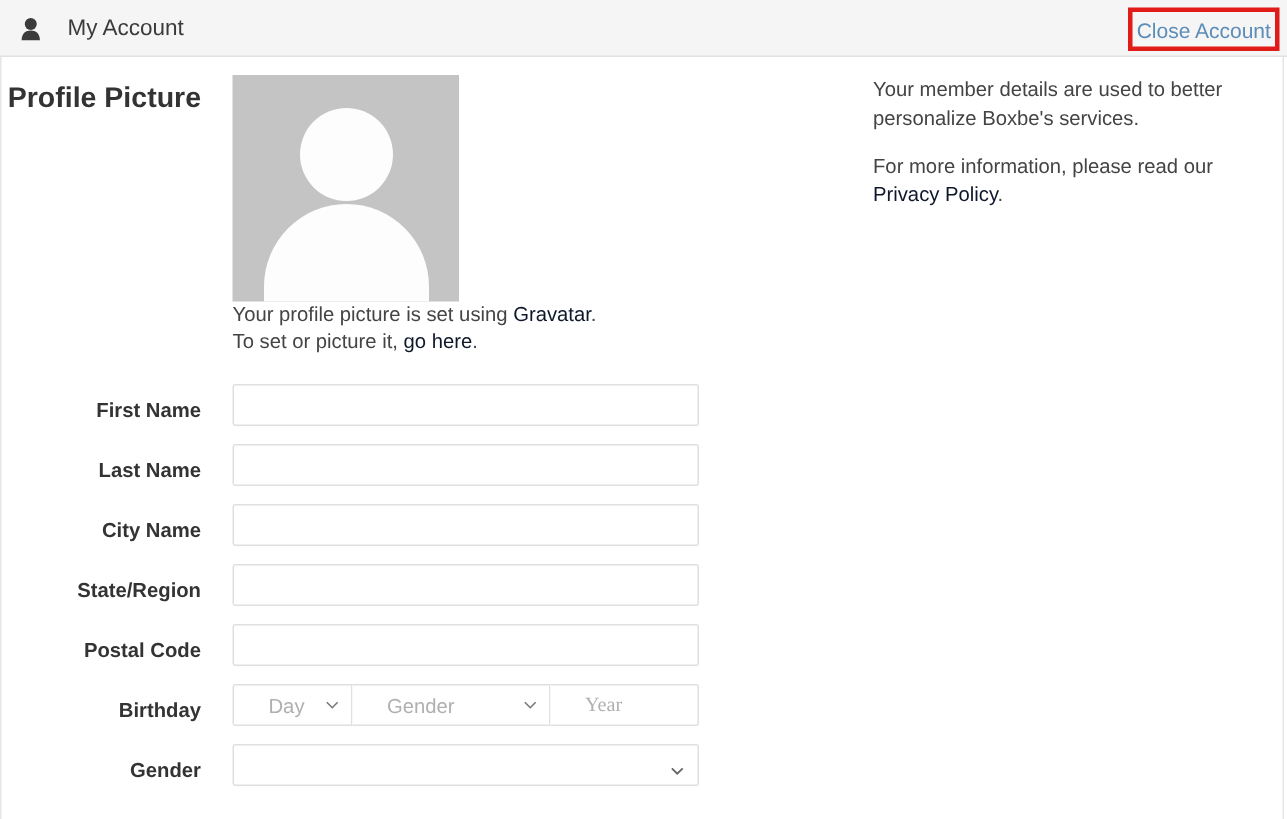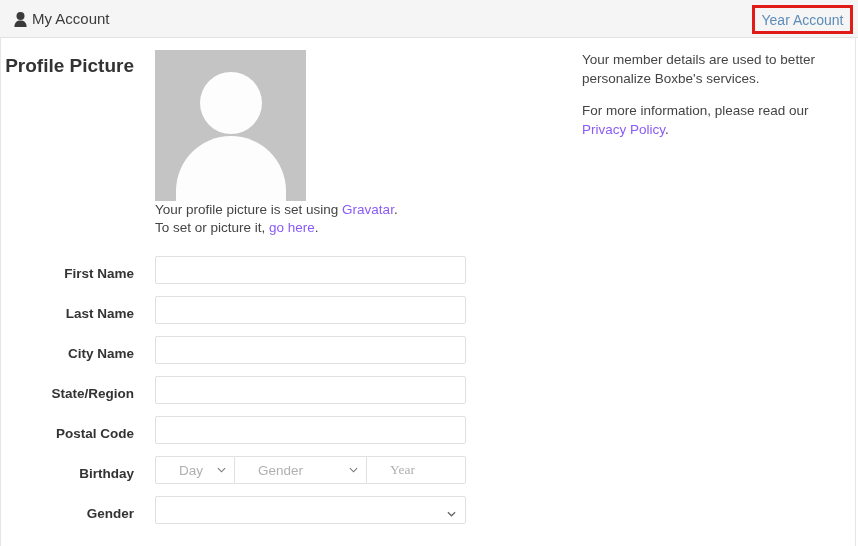--- a/index.html
+++ b/index.html
@@ -33,21 +33,21 @@
     background: #f5f5f5;
     border-bottom: 1px solid #e2e2e2;
     box-sizing: border-box;
   }
   .header-title {
     position: absolute;
     left: 14px;
     top: 9px;
     display: flex;
     align-items: center;
-    gap: 5px;
+    gap: 18px;
     font-size: 15px;
     color: #3b3b3b;
     line-height: 20px;
     white-space: nowrap;
   }
   .user-icon {
     display: block;
     width: 13px;
     height: 15px;
   }
@@ -92,21 +92,21 @@
     width: 240px;
   }
   .info-col p {
     margin: 0 0 13px 0;
     font-size: 13.5px;
     line-height: 19px;
     color: #444444;
   }
   .info-col p:last-child { margin-bottom: 0; }
   .info-link {
-    color: #8b5cf6;
+    color: #0f172a;
     text-decoration: none;
   }
 
   
   .avatar-block {
     position: absolute;
     left: 154px;
     top: 12px;
   }
   .avatar-label {
@@ -266,21 +266,21 @@
       <span class="user-icon-wrap">
         <svg class="user-icon" viewBox="0 0 13 15" xmlns="http://www.w3.org/2000/svg">
           <circle cx="6.5" cy="4" r="4" fill="#3b3b3b"></circle>
           <path d="M0.4 15 C0.4 10.3 3.1 8.4 6.5 8.4 C9.9 8.4 12.6 10.3 12.6 15 Z" fill="#3b3b3b"></path>
         </svg>
       </span>
       <span>My Account</span>
     </div>
 
     <div class="close-account-wrap">
-      <a href="#" class="close-account-link">Year Account</a>
+      <a href="#" class="close-account-link">Close Account</a>
     </div>
   </div>
 
   <div class="content">
 
     <div class="info-col">
       <p>Your member details are used to better personalize Boxbe's services.</p>
       <p><span>For more information, please read our </span><a href="#" class="info-link">Privacy Policy</a><span>.</span></p>
     </div>
 

